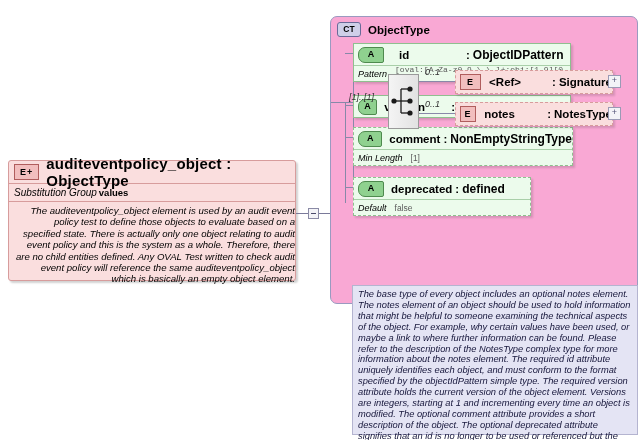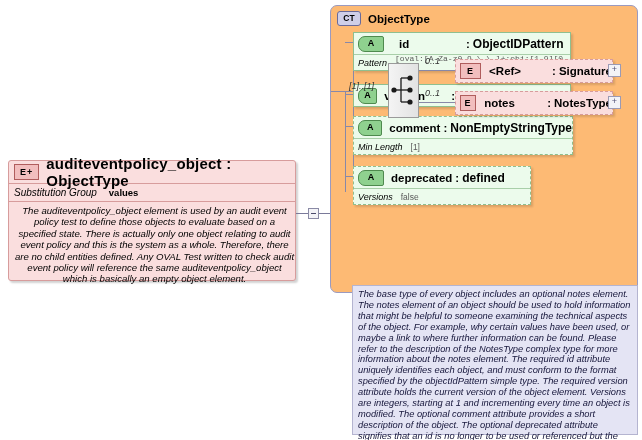--- a/index.html
+++ b/index.html
@@ -49,46 +49,46 @@
   #element-title {
     font-size: 15px; font-weight: bold; letter-spacing: .2px;
   }
   #element-subrow {
     height: 17px;
     display: flex; align-items: center;
     padding: 0 5px;
     border-bottom: 1px solid #d79c9c;
     font-size: 10px;
   }
-  #subgroup-label { font-style: italic; margin-right: 12px; }
+  #subgroup-label { font-style: italic; margin-right: 2px; }
   #subgroup-value { font-weight: bold; font-size: 9.5px; }
   #element-doc {
     padding: 3px 0 2px 5px;
     font-style: italic;
     font-size: 9.6px;
     line-height: 11.4px;
-    text-align: center;
+    text-align: right;
   }
 
   
   #stub-line-a { left: 296px; top: 213px; width: 12px; height: 1px; background: #7a7a9a; }
   #stub-box {
     left: 308px; top: 208px; width: 11px; height: 11px;
     background: #f3f3f7; border: 1px solid #8a8aa5;
   }
   #stub-box::before {
     content: ""; position: absolute;
     left: 2px; top: 4px; width: 5px; height: 1px; background: #4a4a6a;
   }
   #stub-line-b { left: 319px; top: 213px; width: 12px; height: 1px; background: #7a7a9a; }
 
   
   #ct-panel {
-    left: 330px; top: 5px; width: 308px; height: 288px;
-    background: #fdba74;
+    left: 330px; top: 16px; width: 308px; height: 288px;
+    background: #f9a8d4;
     border: 1px solid #9a9ac0;
     border-radius: 7px;
   }
   #ct-header {
     position: absolute; left: 6px; top: 5px;
     display: flex; align-items: center;
   }
   .badge-ct {
     display: inline-flex; align-items: center; justify-content: center;
     width: 22px; height: 13px;
@@ -280,21 +280,21 @@
   </div>
 
   <div class="attr opt" id="attr-deprecated">
     <div class="attr-main">
       <span class="badge-a">A</span>
       <span class="attr-name">deprecated</span>
       <span class="attr-sep">:</span>
       <span class="attr-type">defined</span>
     </div>
     <div class="attr-facet">
-      <span class="facet-label">Versions</span>
+      <span class="facet-label">Default</span>
       <span class="facet-value">false</span>
     </div>
   </div>
 
   <span class="card" id="card-seq">[1]..[1]</span>
   <div class="abs" id="compositor">
     <svg width="29" height="53" viewBox="0 0 29 53">
       <circle cx="5" cy="26" r="2.6" fill="#1a1a1a"></circle>
       <line x1="7" y1="26" x2="12" y2="26" stroke="#1a1a1a" stroke-width="1.3"></line>
       <line x1="12" y1="14" x2="12" y2="38" stroke="#1a1a1a" stroke-width="1.3"></line>

